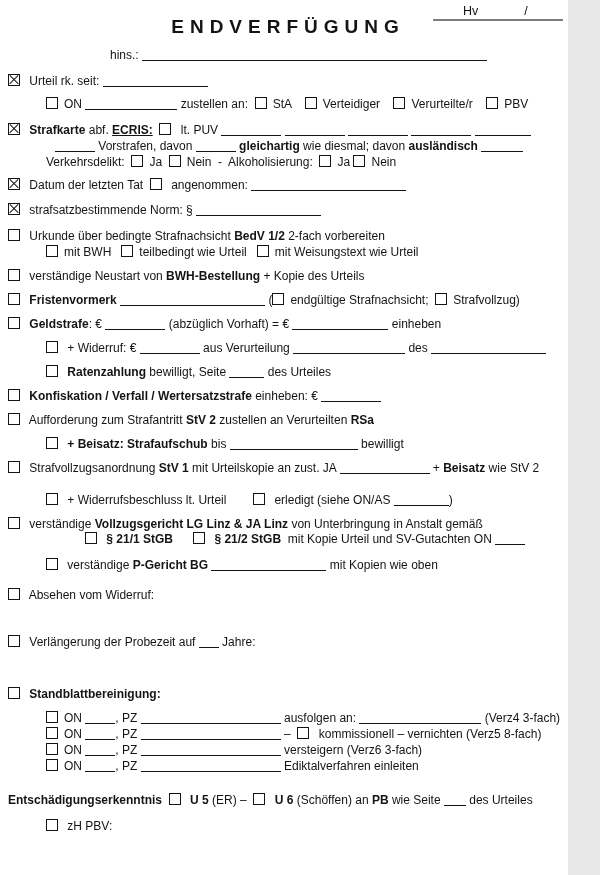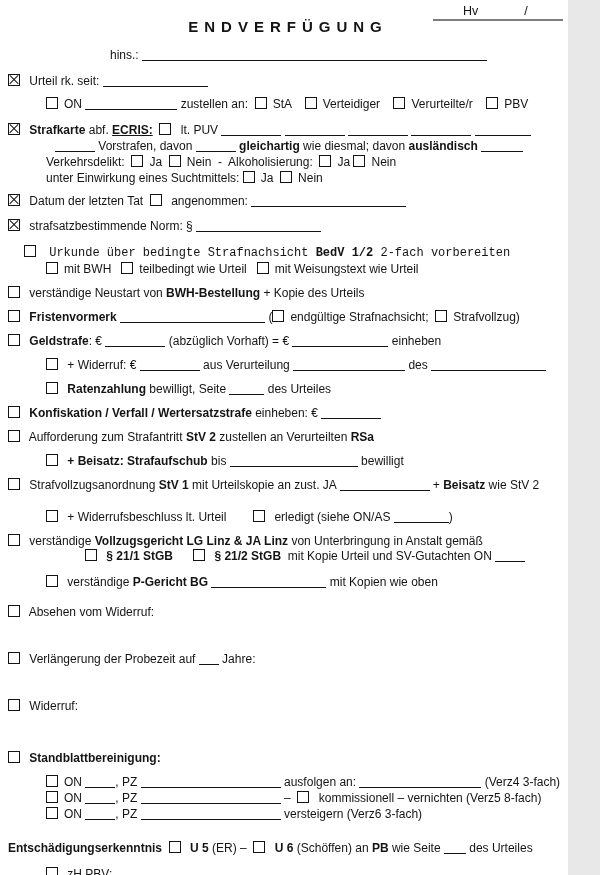--- a/index.html
+++ b/index.html
@@ -9,21 +9,21 @@
     font-family:"Liberation Sans","DejaVu Sans",sans-serif;color:#141414;
   }
   .hv-box{
     position:absolute;top:4px;right:5px;width:130px;
     border-bottom:2px solid #7d7d7d;font-size:12.5px;line-height:14px;
     display:flex;padding-bottom:1px;
   }
   .hv-box .hv{margin-left:30px;}
   .hv-box .slash{margin-left:46px;}
   .title{
-    text-align:center;font-weight:bold;font-size:15px;letter-spacing:6px;
+    text-align:center;font-weight:bold;font-size:19px;letter-spacing:6px;
     margin:14px 0 0 0;line-height:18px;
   }
   #form-lines{margin-top:12px;}
   .line{font-size:12px;line-height:14px;white-space:pre;}
   .line span{white-space:pre;}
   .bold{font-weight:bold;}
   .underline{text-decoration:underline;}
   .cb{
     position:relative;display:inline-block;width:10px;height:10px;
     border:1.6px solid #141414;margin-right:6px;vertical-align:-1px;background:#fff;
@@ -50,42 +50,41 @@
 
   <div class="title">ENDVERFÜGUNG</div>
 
   <div id="form-lines">
       <div class="line" style="margin-top: 0px; margin-left: 102px;"><span>hins.: </span><span class="bl" style="width: 345px;"></span></div>
       <div class="line" style="margin-top: 12px; margin-left: 0px;"><span class="cb checked"></span><span> Urteil rk. seit: </span><span class="bl" style="width: 105px;"></span></div>
       <div class="line" style="margin-top: 9px; margin-left: 38px;"><span class="cb"></span><span>ON </span><span class="bl" style="width: 92px;"></span><span> zustellen an:  </span><span class="cb"></span><span>StA    </span><span class="cb"></span><span>Verteidiger    </span><span class="cb"></span><span>Verurteilte/r    </span><span class="cb"></span><span>PBV</span></div>
       <div class="line" style="margin-top: 12px; margin-left: 0px;"><span class="cb checked"></span><span class="bold"> Strafkarte</span><span> abf. </span><span class="bold underline">ECRIS:</span><span>  </span><span class="cb"></span><span> lt. PUV </span><span class="bl" style="width: 60px;"></span><span> </span><span class="bl" style="width: 60px;"></span><span> </span><span class="bl" style="width: 60px;"></span><span> </span><span class="bl" style="width: 60px;"></span><span> </span><span class="bl" style="width: 56px;"></span></div>
       <div class="line" style="margin-top: 2px; margin-left: 47px;"><span class="bl" style="width: 40px;"></span><span> Vorstrafen, davon </span><span class="bl" style="width: 40px;"></span><span> </span><span class="bold">gleichartig</span><span> wie diesmal; davon </span><span class="bold">ausländisch</span><span> </span><span class="bl" style="width: 42px;"></span></div>
       <div class="line" style="margin-top: 2px; margin-left: 38px;"><span>Verkehrsdelikt:  </span><span class="cb"></span><span>Ja  </span><span class="cb"></span><span>Nein  -  Alkoholisierung:  </span><span class="cb"></span><span>Ja </span><span class="cb"></span><span>Nein</span></div>
-      <div class="line" style="margin-top: 2px; margin-left: 38px;"><span>unter Einwirkung eines Suchtmittels: </span><span class="cb"></span><span>Ja  </span><span class="cb"></span><span>Nein</span></div>
       <div class="line" style="margin-top: 9px; margin-left: 0px;"><span class="cb checked"></span><span> Datum der letzten Tat  </span><span class="cb"></span><span> angenommen: </span><span class="bl" style="width: 155px;"></span></div>
       <div class="line" style="margin-top: 11px; margin-left: 0px;"><span class="cb checked"></span><span> strafsatzbestimmende Norm: § </span><span class="bl" style="width: 125px;"></span></div>
-      <div class="line" style="margin-top: 12px; margin-left: 16px; font-family: Liberation Mono, monospace;"><span class="cb"></span><span> Urkunde über bedingte Strafnachsicht </span><span class="bold">BedV 1/2</span><span> 2-fach vorbereiten</span></div>
+      <div class="line" style="margin-top: 12px; margin-left: 0px;"><span class="cb"></span><span> Urkunde über bedingte Strafnachsicht </span><span class="bold">BedV 1/2</span><span> 2-fach vorbereiten</span></div>
       <div class="line" style="margin-top: 2px; margin-left: 38px;"><span class="cb"></span><span>mit BWH   </span><span class="cb"></span><span>teilbedingt wie Urteil   </span><span class="cb"></span><span>mit Weisungstext wie Urteil</span></div>
       <div class="line" style="margin-top: 10px; margin-left: 0px;"><span class="cb"></span><span> verständige Neustart von </span><span class="bold">BWH-Bestellung</span><span> + Kopie des Urteils</span></div>
       <div class="line" style="margin-top: 10px; margin-left: 0px;"><span class="cb"></span><span class="bold"> Fristenvormerk</span><span> </span><span class="bl" style="width: 145px;"></span><span> (</span><span class="cb"></span><span>endgültige Strafnachsicht;  </span><span class="cb"></span><span>Strafvollzug)</span></div>
       <div class="line" style="margin-top: 10px; margin-left: 0px;"><span class="cb"></span><span class="bold"> Geldstrafe</span><span>: € </span><span class="bl" style="width: 60px;"></span><span> (abzüglich Vorhaft) = € </span><span class="bl" style="width: 96px;"></span><span> einheben</span></div>
       <div class="line" style="margin-top: 10px; margin-left: 38px;"><span class="cb"></span><span> + Widerruf: € </span><span class="bl" style="width: 60px;"></span><span> aus Verurteilung </span><span class="bl" style="width: 112px;"></span><span> des </span><span class="bl" style="width: 115px;"></span></div>
       <div class="line" style="margin-top: 10px; margin-left: 38px;"><span class="cb"></span><span class="bold"> Ratenzahlung</span><span> bewilligt, Seite </span><span class="bl" style="width: 35px;"></span><span> des Urteiles</span></div>
       <div class="line" style="margin-top: 10px; margin-left: 0px;"><span class="cb"></span><span class="bold"> Konfiskation / Verfall / Wertersatzstrafe</span><span> einheben: € </span><span class="bl" style="width: 60px;"></span></div>
       <div class="line" style="margin-top: 10px; margin-left: 0px;"><span class="cb"></span><span> Aufforderung zum Strafantritt </span><span class="bold">StV 2</span><span> zustellen an Verurteilten </span><span class="bold">RSa</span></div>
       <div class="line" style="margin-top: 10px; margin-left: 38px;"><span class="cb"></span><span class="bold"> + Beisatz: Strafaufschub</span><span> bis </span><span class="bl" style="width: 128px;"></span><span> bewilligt</span></div>
       <div class="line" style="margin-top: 10px; margin-left: 0px;"><span class="cb"></span><span> Strafvollzugsanordnung </span><span class="bold">StV 1</span><span> mit Urteilskopie an zust. JA </span><span class="bl" style="width: 90px;"></span><span> + </span><span class="bold">Beisatz</span><span> wie StV 2</span></div>
       <div class="line" style="margin-top: 18px; margin-left: 38px;"><span class="cb"></span><span> + Widerrufsbeschluss lt. Urteil        </span><span class="cb"></span><span> erledigt (siehe ON/AS </span><span class="bl" style="width: 55px;"></span><span>)</span></div>
       <div class="line" style="margin-top: 10px; margin-left: 0px;"><span class="cb"></span><span> verständige </span><span class="bold">Vollzugsgericht LG Linz &amp; JA Linz</span><span> von Unterbringung in Anstalt gemäß</span></div>
       <div class="line" style="margin-top: 1px; margin-left: 77px;"><span class="cb"></span><span class="bold"> § 21/1 StGB</span><span>      </span><span class="cb"></span><span class="bold"> § 21/2 StGB</span><span>  mit Kopie Urteil und SV-Gutachten ON </span><span class="bl" style="width: 30px;"></span></div>
       <div class="line" style="margin-top: 12px; margin-left: 38px;"><span class="cb"></span><span> verständige </span><span class="bold">P-Gericht BG</span><span> </span><span class="bl" style="width: 115px;"></span><span> mit Kopien wie oben</span></div>
       <div class="line" style="margin-top: 16px; margin-left: 0px;"><span class="cb"></span><span> Absehen vom Widerruf:</span></div>
       <div class="line" style="margin-top: 33px; margin-left: 0px;"><span class="cb"></span><span> Verlängerung der Probezeit auf </span><span class="bl" style="width: 20px;"></span><span> Jahre:</span></div>
-      <div class="line" style="margin-top: 33px; margin-left: 0px;"><span class="cb"></span><span> Widerruf:</span></div>
       <div class="line" style="margin-top: 38px; margin-left: 0px;"><span class="cb"></span><span class="bold"> Standblattbereinigung:</span></div>
       <div class="line" style="margin-top: 10px; margin-left: 38px;"><span class="cb"></span><span>ON </span><span class="bl" style="width: 30px;"></span><span>, PZ </span><span class="bl" style="width: 140px;"></span><span> ausfolgen an: </span><span class="bl" style="width: 122px;"></span><span> (Verz4 3-fach)</span></div>
       <div class="line" style="margin-top: 2px; margin-left: 38px;"><span class="cb"></span><span>ON </span><span class="bl" style="width: 30px;"></span><span>, PZ </span><span class="bl" style="width: 140px;"></span><span> –  </span><span class="cb"></span><span> kommissionell – vernichten (Verz5 8-fach)</span></div>
       <div class="line" style="margin-top: 2px; margin-left: 38px;"><span class="cb"></span><span>ON </span><span class="bl" style="width: 30px;"></span><span>, PZ </span><span class="bl" style="width: 140px;"></span><span> versteigern (Verz6 3-fach)</span></div>
+      <div class="line" style="margin-top: 2px; margin-left: 38px;"><span class="cb"></span><span>ON </span><span class="bl" style="width: 30px;"></span><span>, PZ </span><span class="bl" style="width: 140px;"></span><span> Ediktalverfahren einleiten</span></div>
       <div class="line" style="margin-top: 20px; margin-left: 0px;"><span class="bold">Entschädigungserkenntnis  </span><span class="cb"></span><span class="bold"> U 5</span><span> (ER) –  </span><span class="cb"></span><span class="bold"> U 6</span><span> (Schöffen) an </span><span class="bold">PB</span><span> wie Seite </span><span class="bl" style="width: 22px;"></span><span> des Urteiles</span></div>
       <div class="line" style="margin-top: 12px; margin-left: 38px;"><span class="cb"></span><span> zH PBV:</span></div>
     </div>
 
 </div>
 
 </body></html>

